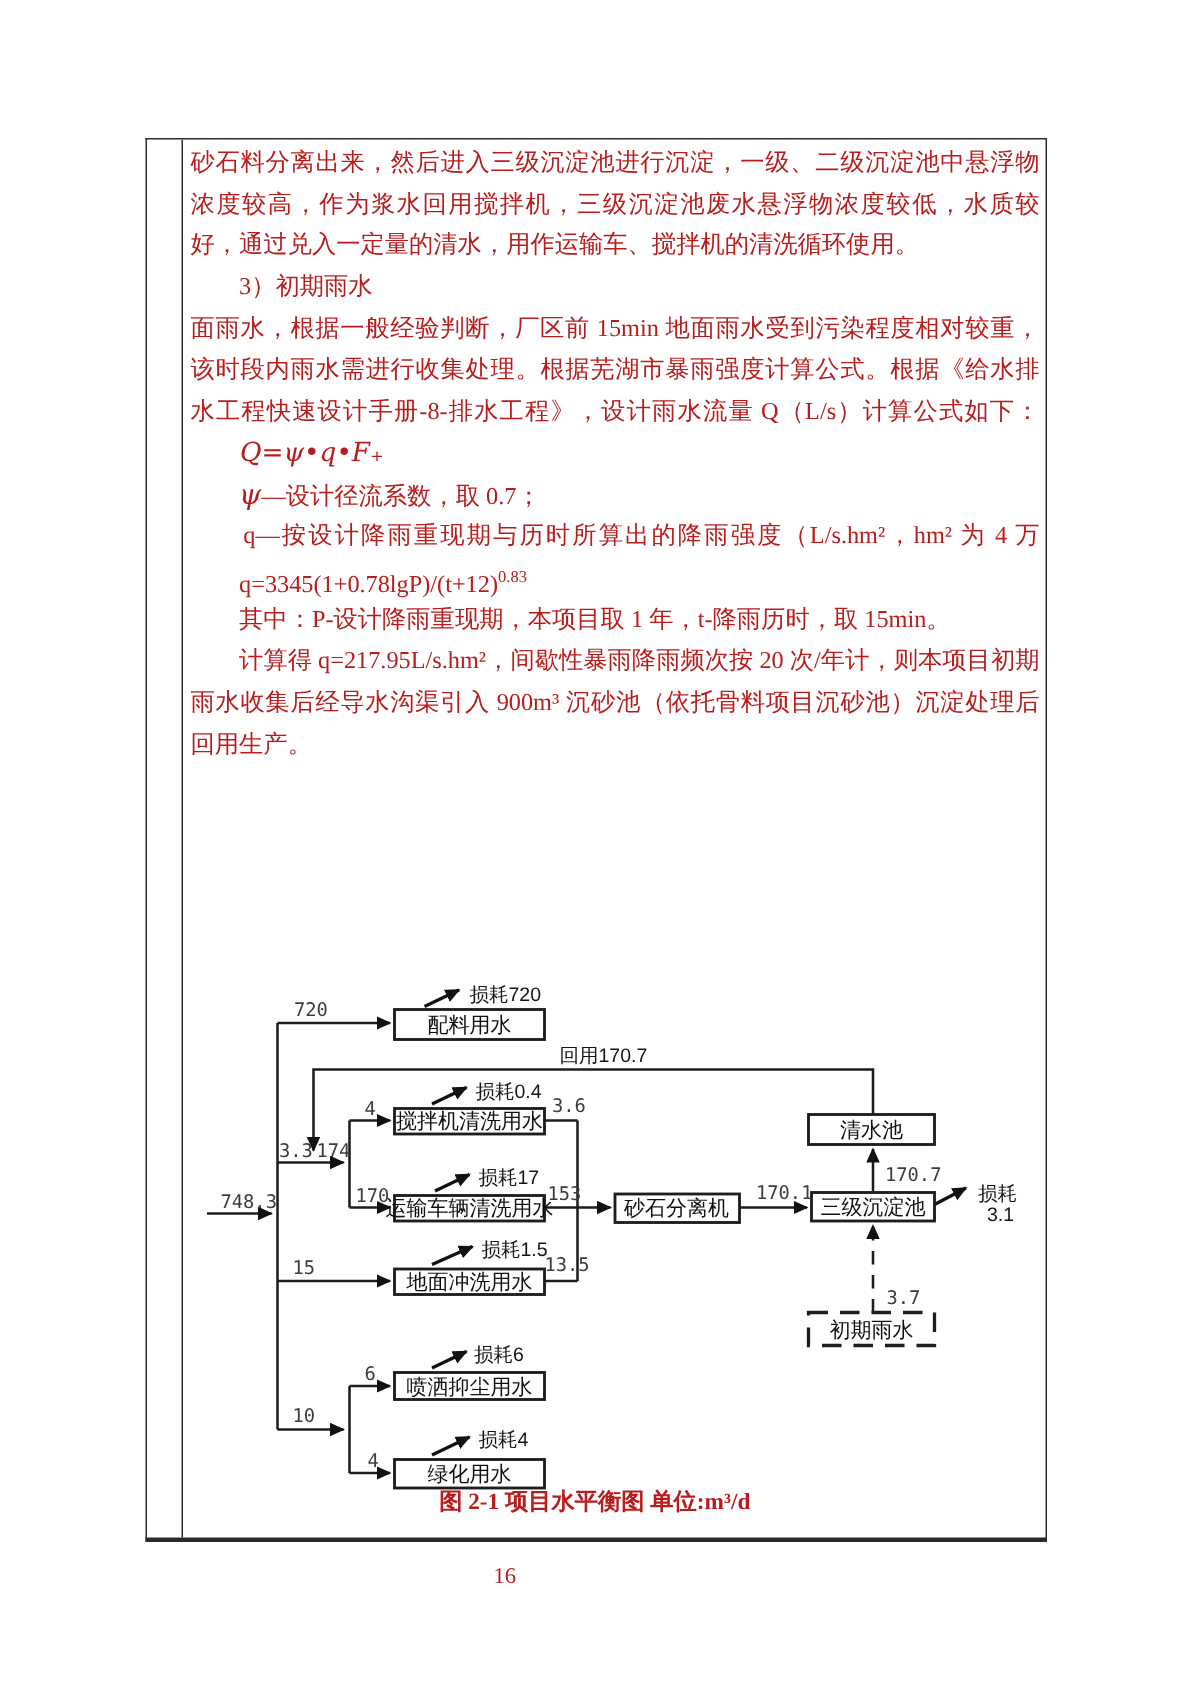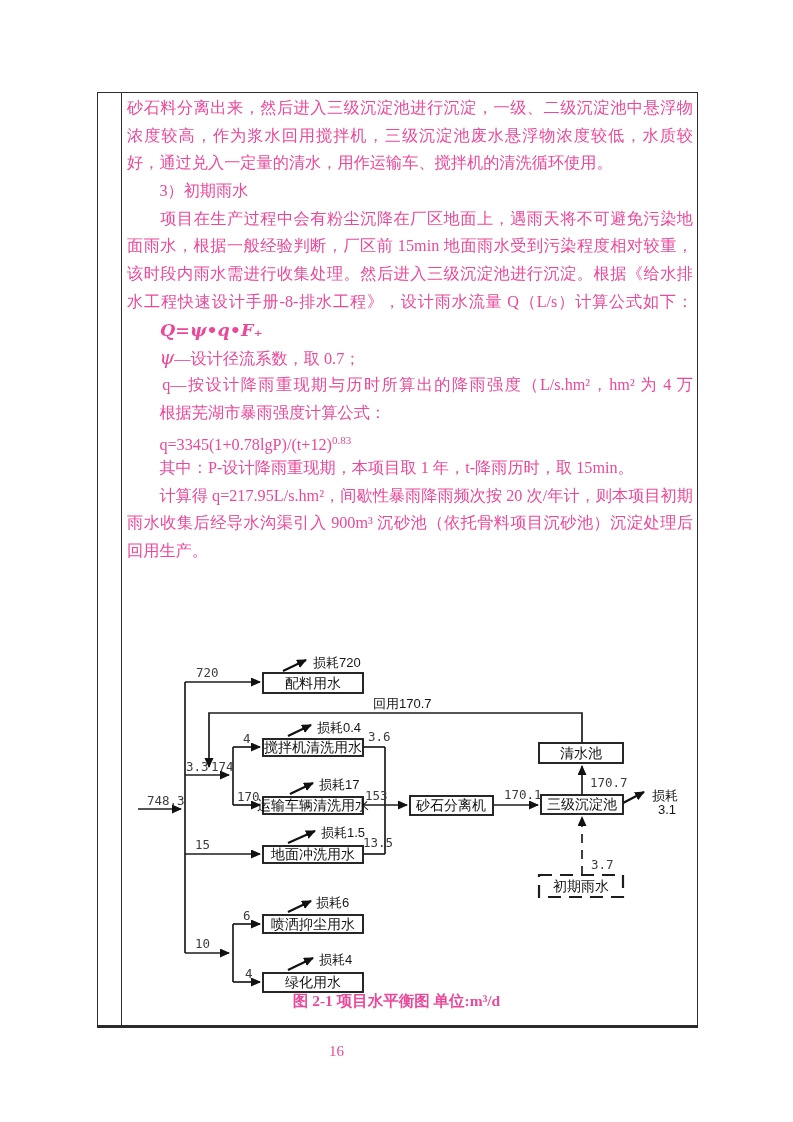--- a/index.html
+++ b/index.html
@@ -1,25 +1,25 @@
 <!DOCTYPE html>
 <html><head>
 <meta charset="utf-8">
 <style>
   html,body{margin:0;padding:0;background:#fff;}
   .page{position:relative;width:793px;height:1122px;background:#ffffff;overflow:hidden;
-        font-family:"Liberation Serif",serif;color:#ec4899;}
+        font-family:"Liberation Serif",serif;color:#b91c1c;}
   .table-frame{position:absolute;left:97px;top:92px;width:599px;height:932px;
         border:1.4px solid #2e2e2e;border-bottom:3px solid #2a2a2a;}
   .col-divider{position:absolute;left:23px;top:0;bottom:0;width:1.4px;background:#2e2e2e;}
   .text-block{position:absolute;left:127px;top:95px;width:566px;
         font-size:16.2px;line-height:27.7px;}
   .line{height:27.7px;overflow:visible;white-space:normal;}
   .j{text-align:justify;text-align-last:justify;}
-  .formula{font-family:"DejaVu Serif",serif;font-style:italic;font-size:17.5px;padding-left:33px;font-weight:bold;}
+  .formula{font-family:"DejaVu Serif",serif;font-style:italic;font-size:17.5px;padding-left:33px;}
   .psi{font-family:"DejaVu Serif",serif;font-style:italic;font-size:19px;}
   sup{font-size:11px;margin-top:12px;}
   .caption{position:absolute;left:97px;top:991px;width:599px;text-align:center;
         font-weight:bold;font-size:15.5px;}
   .pageno{position:absolute;left:0;top:1043px;width:673px;text-align:center;font-size:15px;}
   svg.diagram{position:absolute;left:97px;top:648px;}
   .edge{stroke:#1d1d1d;stroke-width:1.7;fill:none;}
   .loss{stroke:#111;stroke-width:2.2;fill:none;}
   .dashline{stroke-dasharray:9 7;}
   .nbox{fill:#fff;stroke:#1d1d1d;stroke-width:1.9;}
@@ -36,28 +36,26 @@
   <div class="table-frame">
     <div class="col-divider"></div>
   </div>
 
   <div class="text-block">
 
   <div class="line j">砂石料分离出来，然后进入三级沉淀池进行沉淀，一级、二级沉淀池中悬浮物</div>
       <div class="line j">浓度较高，作为浆水回用搅拌机，三级沉淀池废水悬浮物浓度较低，水质较</div>
       <div class="line">好，通过兑入一定量的清水，用作运输车、搅拌机的清洗循环使用。</div>
       <div class="line">　　3）初期雨水</div>
-      <div class="line j">　　项目在生产过程中会有粉尘沉降在厂区地面上，遇雨天将不可避免污染地</div>
       <div class="line j">面雨水，根据一般经验判断，厂区前 15min 地面雨水受到污染程度相对较重，</div>
-      <div class="line j">该时段内雨水需进行收集处理。然后进入三级沉淀池进行沉淀。根据《给水排</div>
+      <div class="line j">该时段内雨水需进行收集处理。根据芜湖市暴雨强度计算公式。根据《给水排</div>
       <div class="line j">水工程快速设计手册-8-排水工程》，设计雨水流量 Q（L/s）计算公式如下：</div>
       <div class="line formula">Q=ψ•q•F₊</div>
       <div class="line">　　<span class="psi">ψ</span>—设计径流系数，取 0.7；</div>
       <div class="line j">　　q—按设计降雨重现期与历时所算出的降雨强度（L/s.hm²，hm² 为 4 万</div>
-      <div class="line">　　根据芜湖市暴雨强度计算公式：</div>
       <div class="line">　　q=3345(1+0.78lgP)/(t+12)<sup>0.83</sup></div>
       <div class="line">　　其中：P-设计降雨重现期，本项目取 1 年，t-降雨历时，取 15min。</div>
       <div class="line j">　　计算得 q=217.95L/s.hm²，间歇性暴雨降雨频次按 20 次/年计，则本项目初期</div>
       <div class="line j">雨水收集后经导水沟渠引入 900m³ 沉砂池（依托骨料项目沉砂池）沉淀处理后</div>
       <div class="line">回用生产。</div>
     </div>
 
   <svg class="diagram" width="601" height="350" viewBox="0 0 601 350">
     <defs>
       <marker id="ah" markerUnits="userSpaceOnUse" markerWidth="11" markerHeight="10" refX="9" refY="4.5" orient="auto">

